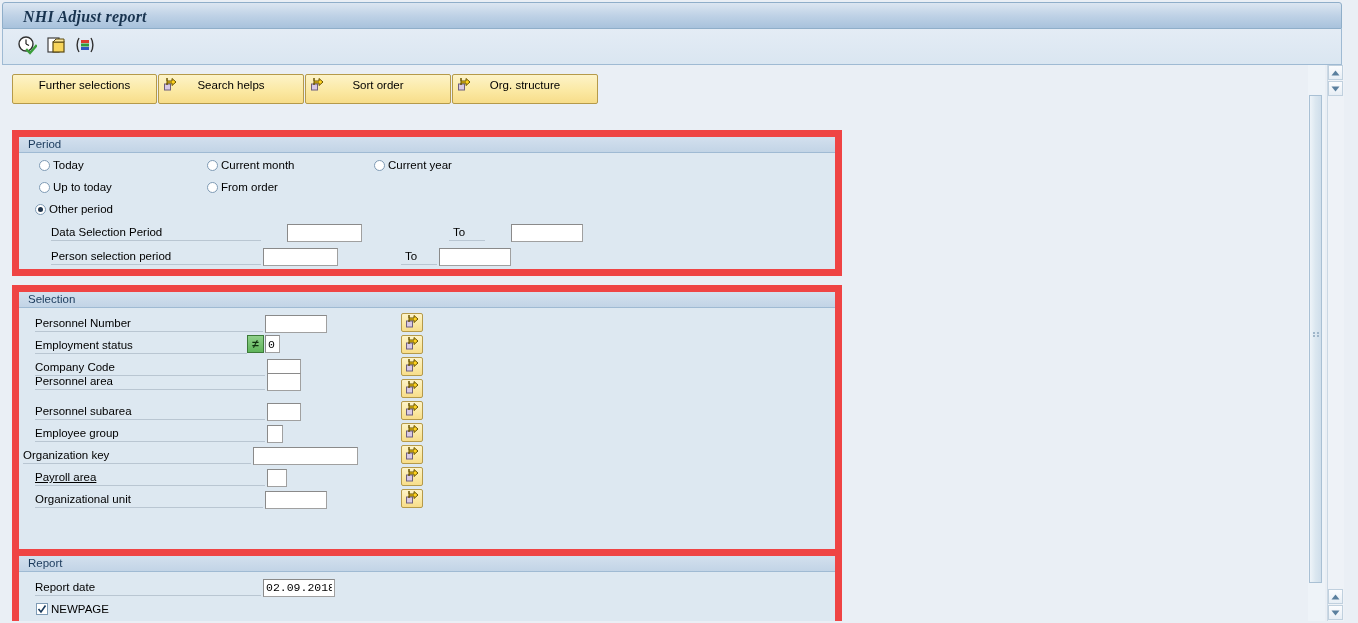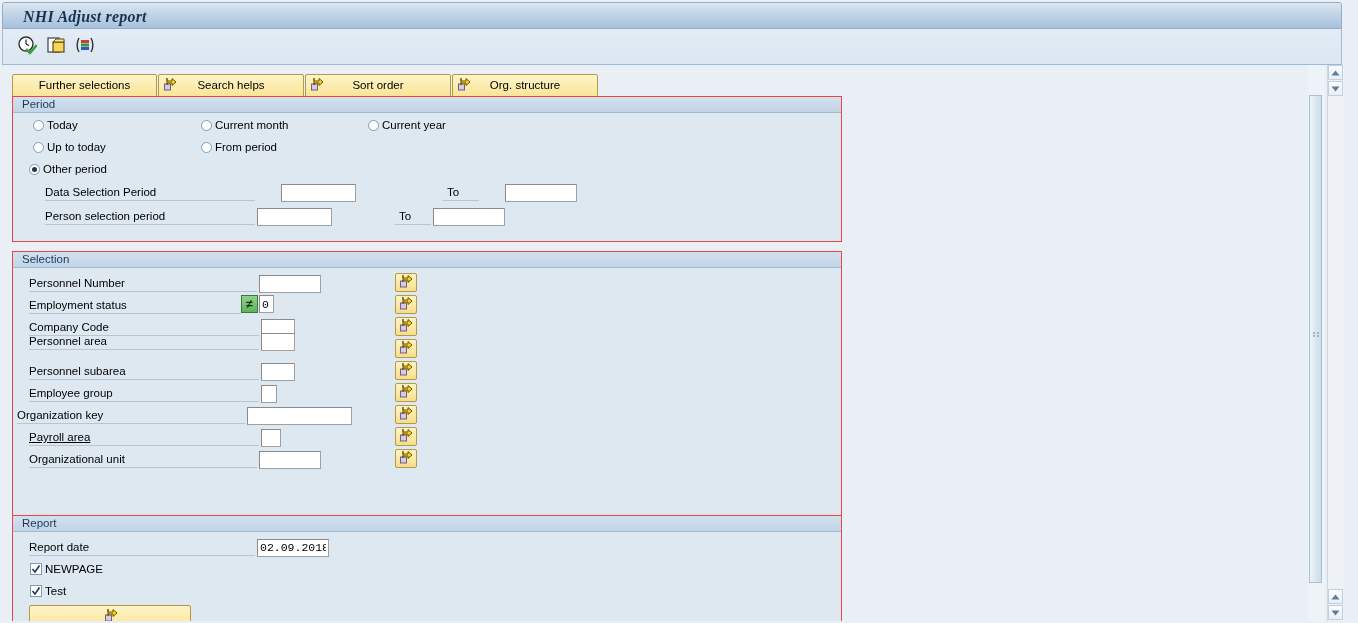--- a/index.html
+++ b/index.html
@@ -94,44 +94,45 @@
     left: 10px; top: 9px;
     display: flex;
     gap: 1px;
   }
   .sapbtn {
     height: 30px;
     background: linear-gradient(to bottom, #fdf3c8 0%, #fbe9a4 55%, #f7dd8a 100%);
     border: 1px solid #b59a4a;
     border-radius: 2px;
     display: flex;
-    align-items: flex-end;
+    align-items: flex-start;
     justify-content: center;
     position: relative;
     font-size: 11.5px;
     color: #000;
     cursor: pointer;
     box-sizing: border-box;
-    padding: 12px 6px;
+    padding: 4px 6px;
   }
   .sapbtn.w1 { width: 145px; }
   .sapbtn.w2 { width: 146px; }
   .sapbtn .lbl { white-space: nowrap; }
   .sapbtn .arrowico {
     position: absolute;
     left: 4px; top: 2px;
     width: 14px; height: 14px;
   }
 
   
   .panel {
     position: absolute;
     background: #dde8f1;
-    border: 1px solid #ef4444;
-    box-sizing: border-box;
+    border: 7px solid #ef4444;
+    box-sizing: border-box;
+    margin-top: 34px;
   }
   .panel-head {
     height: 16px;
     background: linear-gradient(to bottom, #d3e0ee 0%, #c2d4e6 100%);
     border-bottom: 1px solid #9fbad3;
     font-size: 11.5px;
     color: #1a3a5c;
     padding-left: 9px;
     line-height: 15px;
     box-sizing: border-box;
@@ -387,21 +388,21 @@
           <span class="radio"></span>
           <span>Current year</span>
         </div>
 
         <div class="radio-row" style="left:20px; top:28px;">
           <span class="radio"></span>
           <span>Up to today</span>
         </div>
         <div class="radio-row" style="left:188px; top:28px;">
           <span class="radio"></span>
-          <span>From period</span>
+          <span>From order</span>
         </div>
 
         <div class="radio-row" style="left:16px; top:50px;">
           <span class="radio on"></span>
           <span>Other period</span>
         </div>
 
         <div class="frow" style="left:32px; top:70px;gap:24px;">
           <span class="flabel" style="width:210px;">Data Selection Period</span>
           <input class="fin" type="text" style="width: 75px; margin-left: 2px;" value="">

